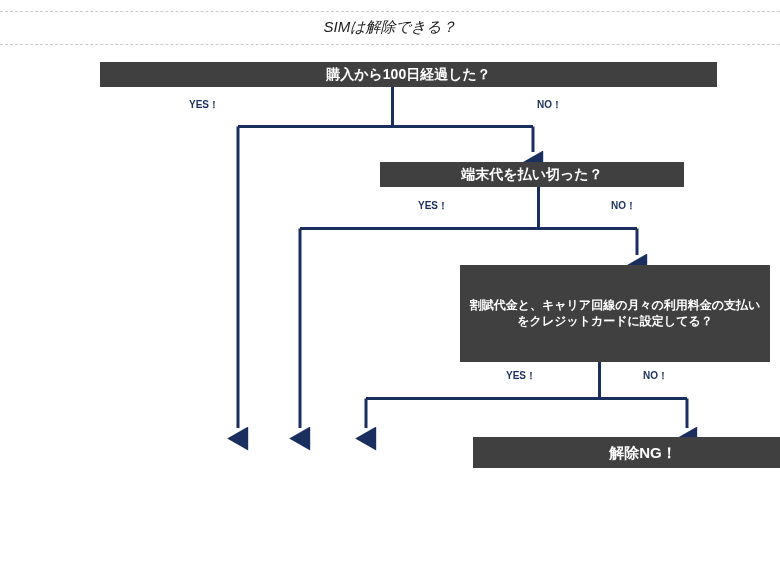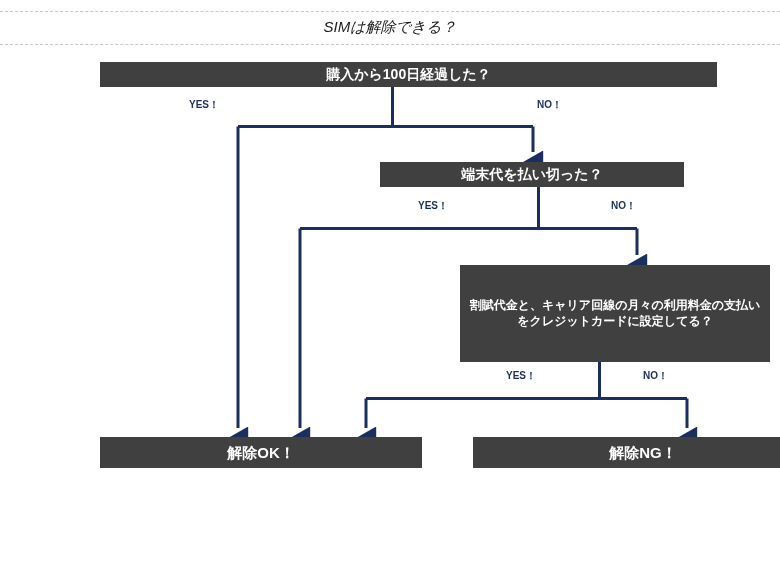--- a/index.html
+++ b/index.html
@@ -109,23 +109,20 @@
   </div>
 
   <div class="node" id="node-q2">
     <span>端末代を払い切った？</span>
   </div>
 
   <div class="node" id="node-q3">
     <span>割賦代金と、キャリア回線の月々の利用料金の支払いをクレジットカードに設定してる？</span>
   </div>
 
-  <div class="node" id="node-ok">
-    <span>解除OK！</span>
-  </div>
 
   <div class="node" id="node-ng">
     <span>解除NG！</span>
   </div>
 
   <div class="edge-label" style="left:189px;top:98px;">YES！</div>
   <div class="edge-label" style="left:537px;top:98px;">NO！</div>
 
   <div class="edge-label" style="left:418px;top:199px;">YES！</div>
   <div class="edge-label" style="left:611px;top:199px;">NO！</div>

